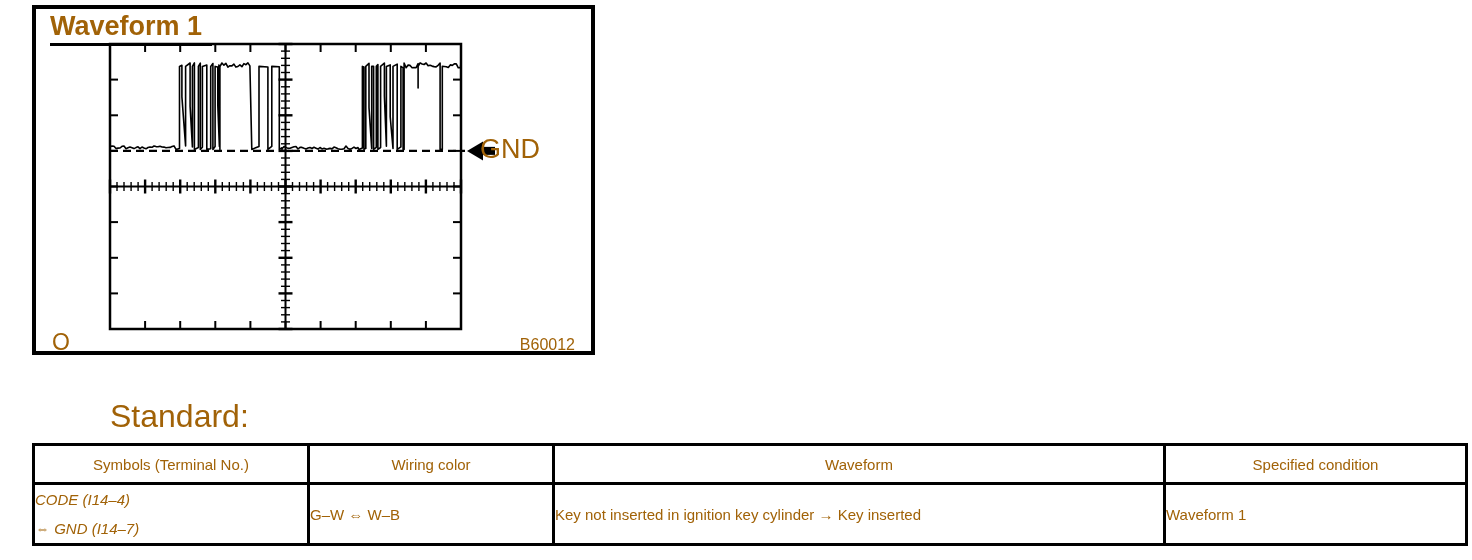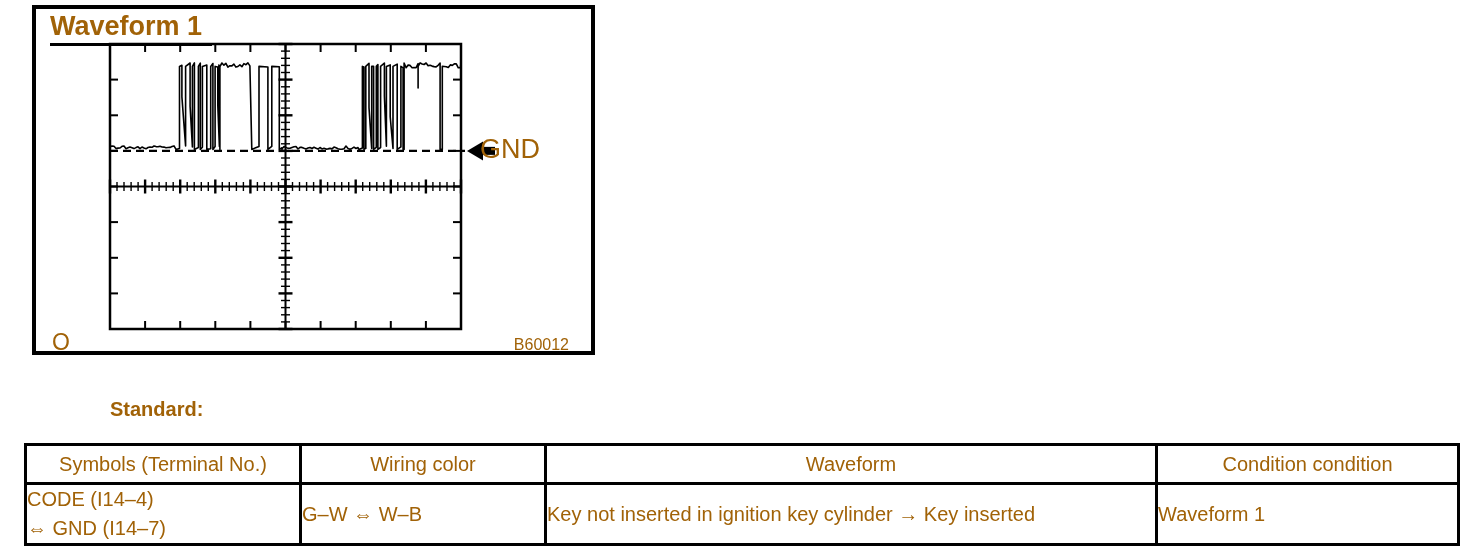--- a/index.html
+++ b/index.html
@@ -31,48 +31,48 @@
   .scope-svg{position:absolute;left:0;top:0;}
   .gnd-label{
     position:absolute;left:444px;top:125px;
     font-size:27px;font-weight:normal;
   }
   .origin-label{
     position:absolute;left:16px;top:320px;
     font-size:23px;
   }
   .figure-code{
-    position:absolute;right:22px;top:327px;
+    position:absolute;right:16px;top:327px;
     font-size:16px;
   }
   
   .standard-heading{
     position:absolute;left:90px;top:398px;
-    font-size:20px;font-weight:bold;
+    font-size:32px;font-weight:normal;
   }
   
   .std-table{
-    position:absolute;left:4px;top:443px;
+    position:absolute;left:12px;top:443px;
     border-collapse:collapse;
     table-layout:fixed;
     width:1433px;
-    font-size:20px;
+    font-size:15px;
     background:#fff;
   }
   .std-table th,.std-table td{
     border:3px solid #000;
     font-weight:normal;
     padding:0;
     overflow:hidden;
   }
   .std-table th{height:36px;text-align:center;}
   .std-table td{height:58px;}
   .cell-center{text-align:left;vertical-align:middle;}
   .cell-left{text-align:left;vertical-align:middle;padding-left:9px;}
-  .symbols-cell{line-height:29px;padding-top:2px;vertical-align:top;}
+  .symbols-cell{line-height:29px;padding-top:2px;vertical-align:top;font-style:italic;}
 </style>
 </head>
 <body>
 
 <div class="page">
 
   <div class="figure-box">
     <svg id="scope-svg" class="scope-svg" width="555" height="342" viewBox="0 0 555 342">
         <rect x="74" y="35" width="351" height="285" fill="none" stroke="#000" stroke-width="2.5"></rect>
         <line x1="109.1" y1="35.0" x2="109.1" y2="43.0" stroke="#000" stroke-width="2"></line>
@@ -219,21 +219,21 @@
       <col style="width:275px">
         <col style="width:245px">
         <col style="width:611px">
         <col style="width:302px">
     </colgroup>
     <tbody>
         <tr>
       <th>Symbols (Terminal No.)</th>
       <th>Wiring color</th>
       <th>Waveform</th>
-      <th>Condition condition</th>
+      <th>Specified condition</th>
     </tr>
     <tr>
       <td class="cell-left symbols-cell">
         <div>CODE (I14–4)</div>
         <div>⇔ GND (I14–7)</div>
       </td>
       <td class="cell-center">G–W ⇔ W–B</td>
       <td class="cell-left">Key not inserted in ignition key cylinder → Key inserted</td>
       <td class="cell-center">Waveform 1</td>
     </tr>

